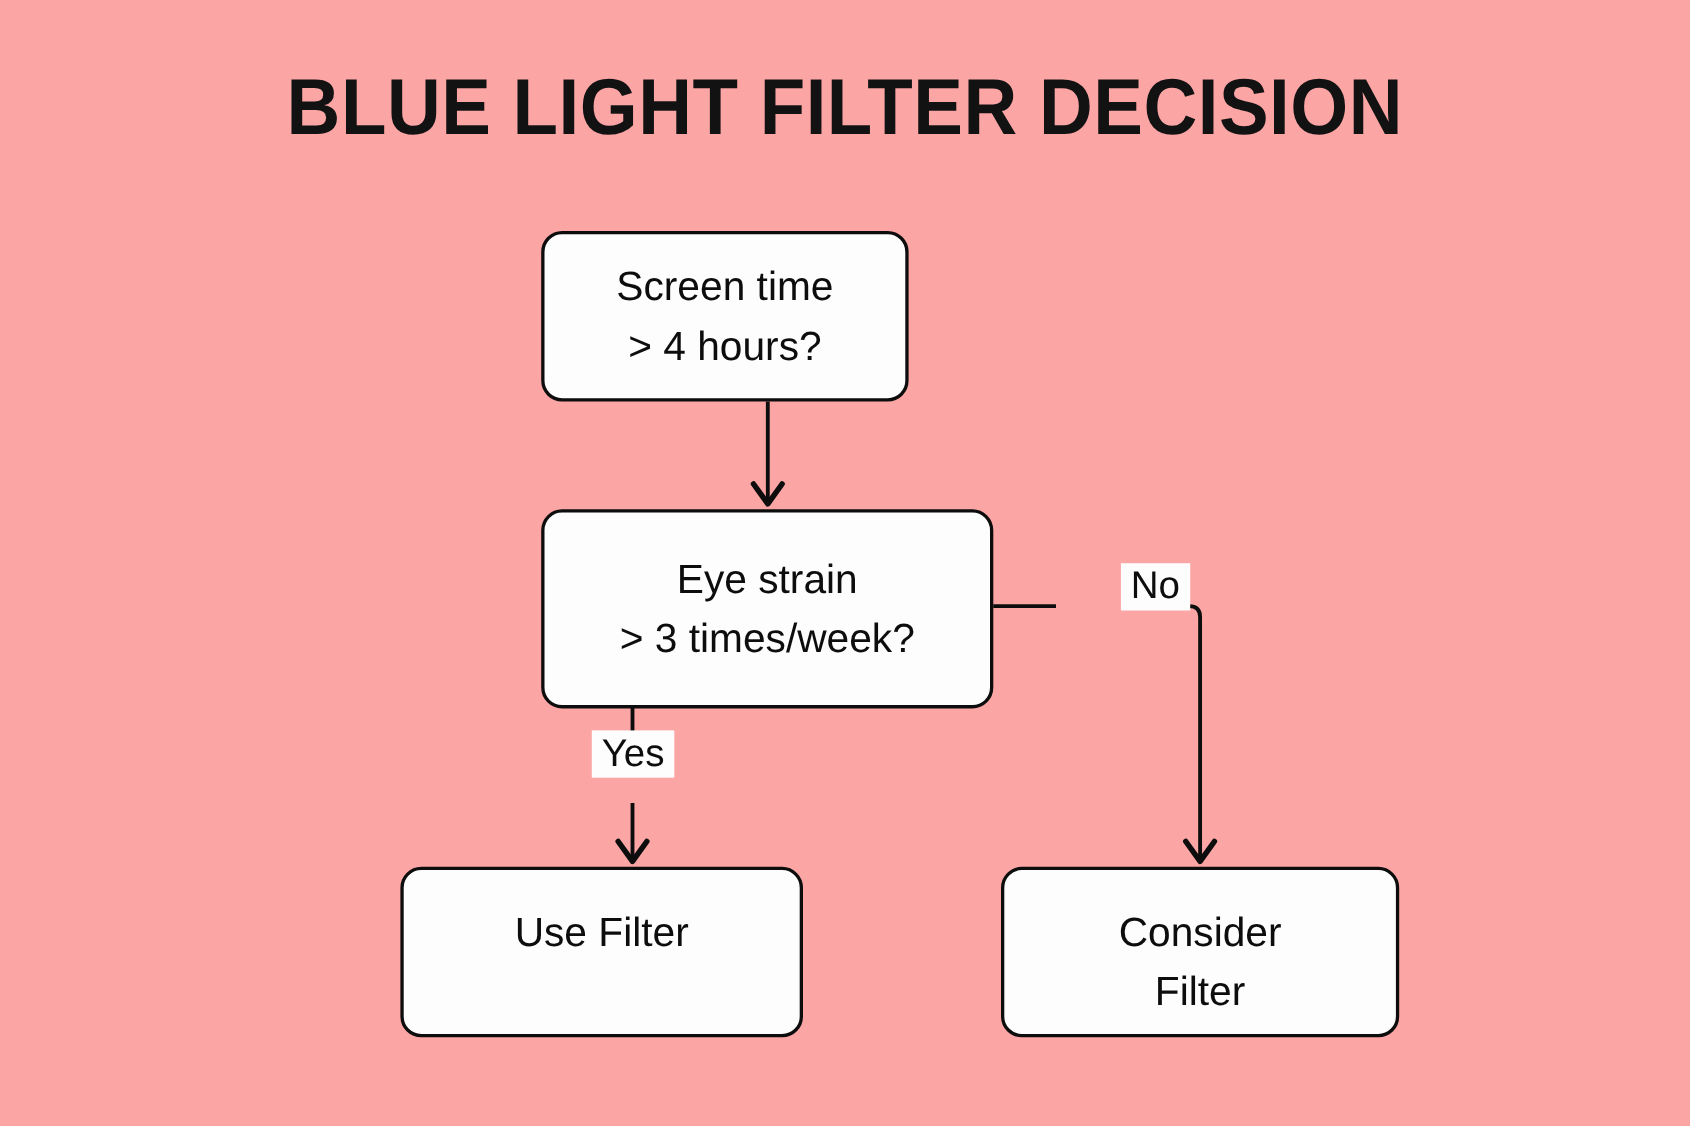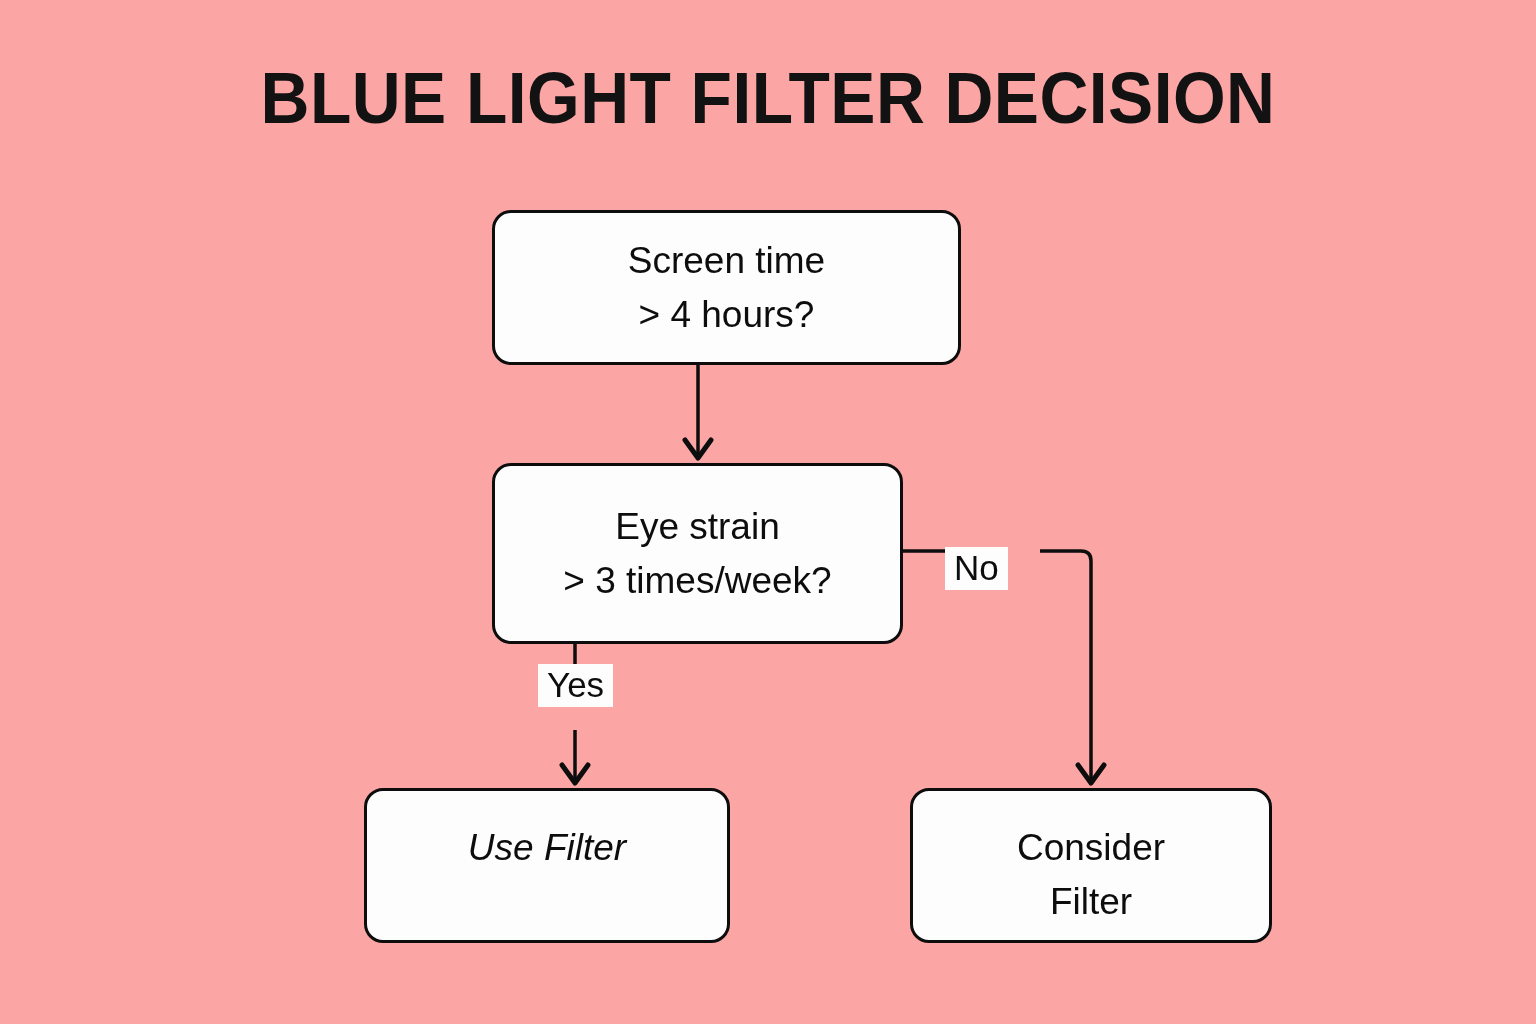--- a/index.html
+++ b/index.html
@@ -57,39 +57,38 @@
     font-size: 37px;
     font-weight: 400;
     color: #0d0d0d;
     line-height: 1.45;
     text-align: center;
     white-space: pre-line;
   }
   #node-screen-time {
     left: 492px;
     top: 210px;
-    width: 469px;
+    width: 334px;
     height: 155px;
     align-items: center;
   }
   #node-eye-strain {
     left: 492px;
     top: 463px;
     width: 411px;
     height: 181px;
     align-items: center;
   }
   #node-use-filter {
     left: 364px;
     top: 788px;
     width: 366px;
     height: 155px;
     align-items: flex-start;
     padding-top: 30px;
-    font-style: italic;
   }
   #node-consider-filter {
     left: 910px;
     top: 788px;
     width: 362px;
     height: 155px;
     align-items: flex-start;
     padding-top: 30px;
   }
   .edge-label {
@@ -97,23 +96,22 @@
     font-family: "Liberation Sans", sans-serif;
     font-size: 35px;
     font-weight: 400;
     color: #0d0d0d;
     background: #fdfdfd;
     padding: 2px 9px;
     line-height: 1.1;
     white-space: nowrap;
   }
   #edge-label-no {
-    left: 945px;
+    left: 1019px;
     top: 512px;
-    margin-top: 35px;
   }
   #edge-label-yes {
     left: 538px;
     top: 664px;
   }
 </style>
 </head>
 <body>
 
 <div id="canvas">

